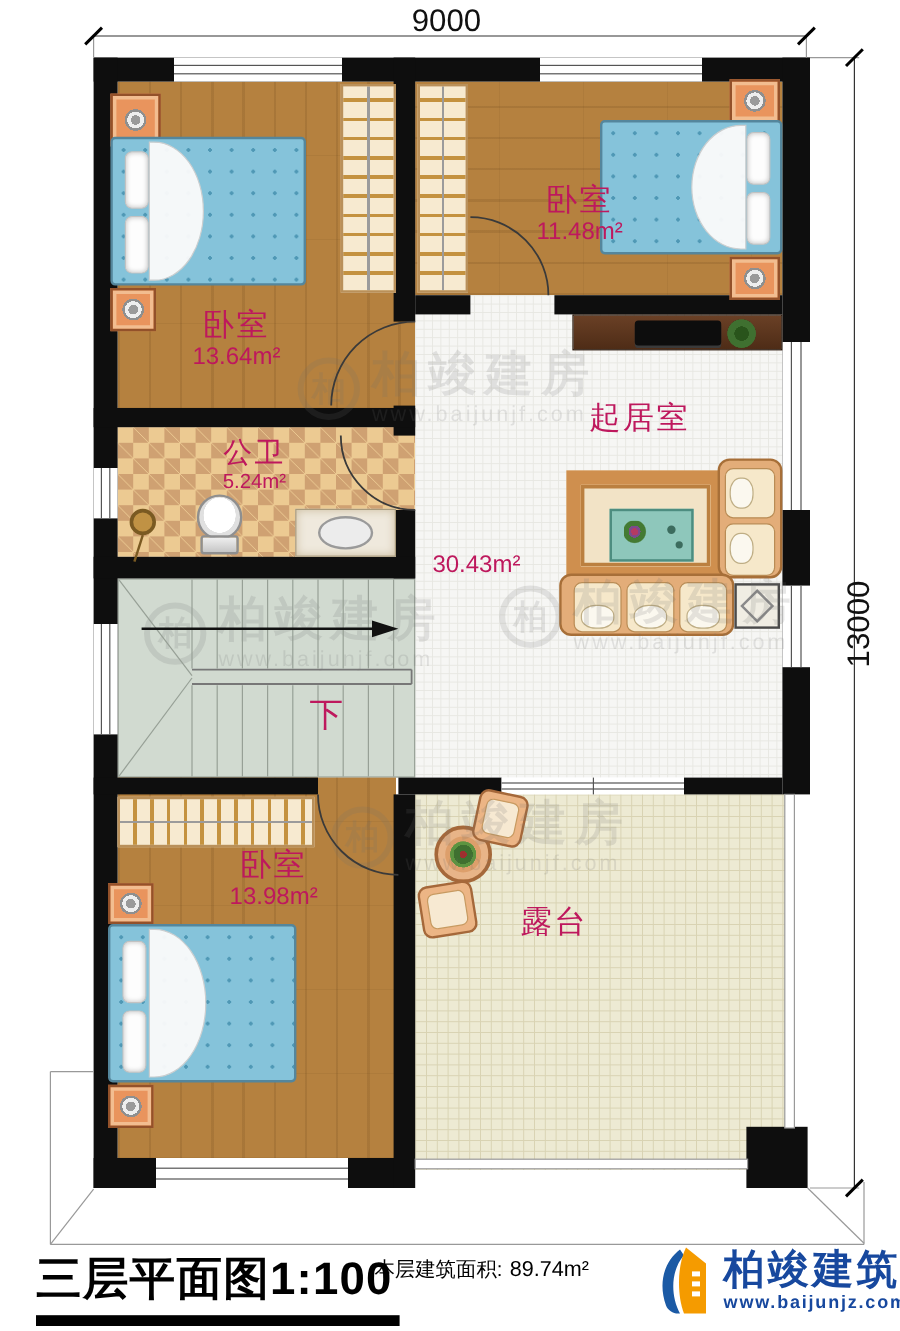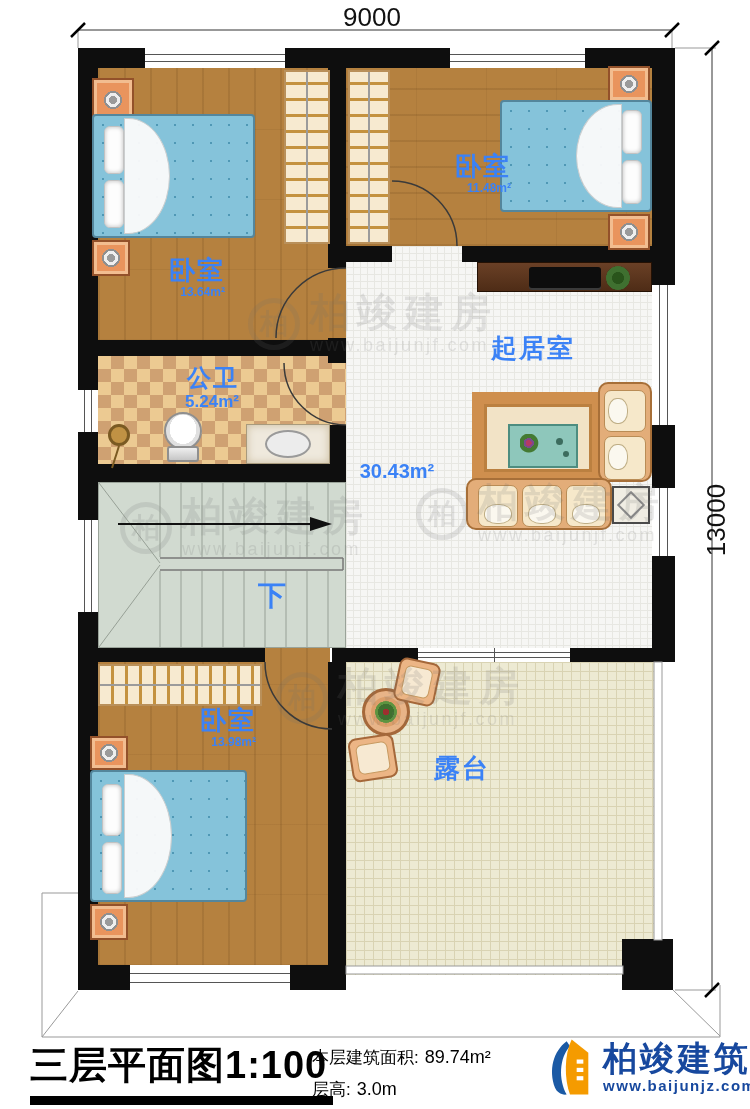--- a/index.html
+++ b/index.html
@@ -24,23 +24,23 @@
     linear-gradient(45deg,#cfa172 25%,transparent 25% 75%,#cfa172 75%),
     linear-gradient(45deg,#cfa172 25%,transparent 25% 75%,#cfa172 75%);
     background-position:0 0,13px 13px;background-size:26px 26px}
   .stairsbg{background:#d1dad0;border:1px solid #9aa399}
   .win{position:absolute;background:#fff}
   .win-row::before,.win-row::after{content:"";position:absolute;left:0;right:0;border-top:1px solid #555}
   .win-row::before{top:30%}.win-row::after{bottom:30%}
   .win-col::before,.win-col::after{content:"";position:absolute;top:0;bottom:0;border-left:1px solid #555}
   .win-col::before{left:30%}.win-col::after{right:30%}
   .slide-mid{position:absolute;left:50%;top:0;bottom:0;border-left:1px solid #555}
-  .lbl{position:absolute;transform:translateX(-50%);text-align:right;font-weight:bold;color:#3b82f6;line-height:1.15;white-space:nowrap}
+  .lbl{position:absolute;transform:translateX(-50%);text-align:center;font-weight:normal;color:#be185d;line-height:1.15;white-space:nowrap}
   .rn{font-size:26px;letter-spacing:2px}
-  .ra{font-size:12px}
+  .ra{font-size:20px}
   .ra-big{font-size:20px}
   .dimlbl{position:absolute;font-size:26px;color:#111}
   .ns{position:absolute;background:#e9945d;border:2px solid #93512a;box-shadow:inset 0 0 0 3px #f2bd90}
   .ns-c{position:absolute;left:50%;top:50%;width:26px;height:26px;transform:translate(-50%,-50%);border-radius:50%;
         background:radial-gradient(circle,#9a9a9a 0 4px,#eeeeee 4px 7px,#8f8f8f 7px 9px,rgba(0,0,0,0) 9px)}
   .bed{position:absolute;background-color:#85c3da;border:2px solid #54869c;border-radius:4px;
        background-image:radial-gradient(#4f98b5 1.4px,transparent 1.5px);background-size:18px 18px}
   .pillow{position:absolute;background:#fdfdfd;border:1px solid #c2c2c2;border-radius:6px;box-shadow:inset 0 0 4px #bcbcbc}
   .duv-l{position:absolute;background:#fbfbfb;border:1px solid #cfcfcf;border-radius:0 90% 90% 0/0 50% 50% 0;opacity:.95}
   .duv-r{position:absolute;background:#fbfbfb;border:1px solid #cfcfcf;border-radius:90% 0 0 90%/50% 0 0 50%;opacity:.95}
@@ -338,23 +338,20 @@
   </div>
 
   <div class="dimlbl" style="left:372px;top:2px;transform:translateX(-50%)">9000</div>
   <div class="dimlbl" style="left:716px;top:520px;transform:translate(-50%,-50%) rotate(-90deg)">13000</div>
 
   <div class="tb-title">三层平面图1:100</div>
   <div class="tb-info">
     <div class="row">
       <span>本层建筑面积:</span><span class="val">89.74m²</span>
     </div>
-    <div class="row">
-      <span>层高:</span><span class="val">3.0m</span>
-    </div>
   </div>
   <div class="logo">
     <svg width="50" height="62" viewBox="0 0 60 74">
       <path d="M26 6 C10 18 4 40 12 62 C14 67 20 71 26 70 C16 52 17 26 30 12 Z" fill="#1b5aa5"></path>
       <path d="M32 4 L52 20 L52 70 L30 70 C23 52 23 22 32 4 Z" fill="#f59b00"></path>
       <rect x="38" y="28" width="8" height="5" fill="#fff"></rect>
       <rect x="38" y="38" width="8" height="5" fill="#fff"></rect>
       <rect x="38" y="48" width="8" height="5" fill="#fff"></rect>
     </svg>
     <div>

